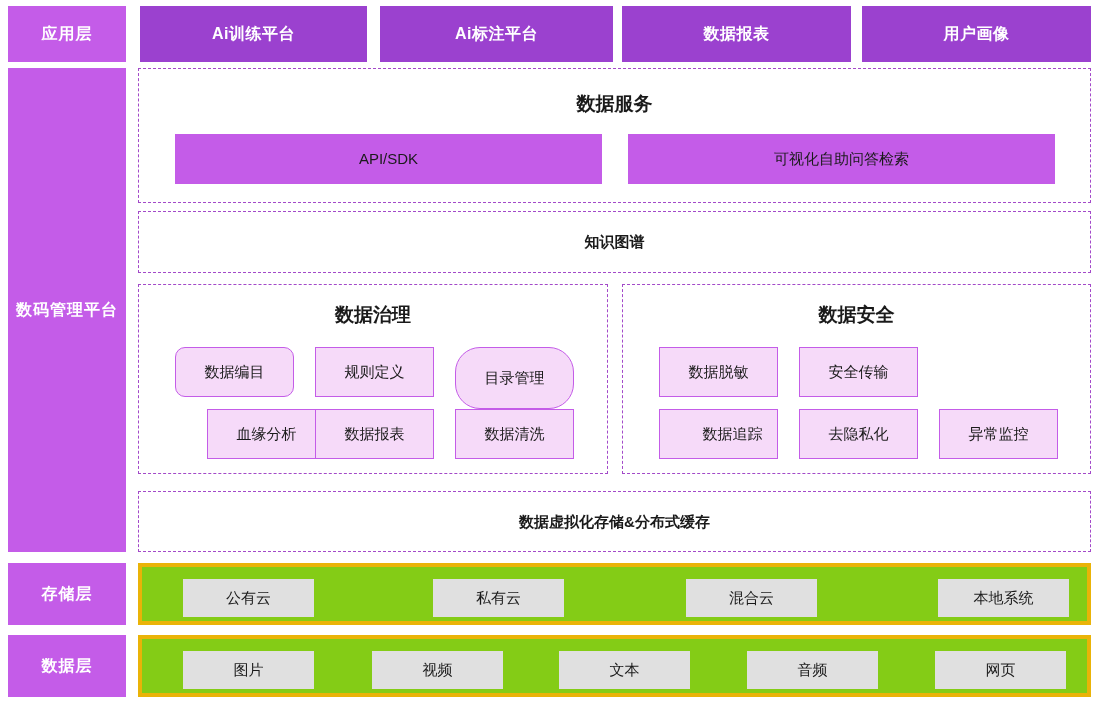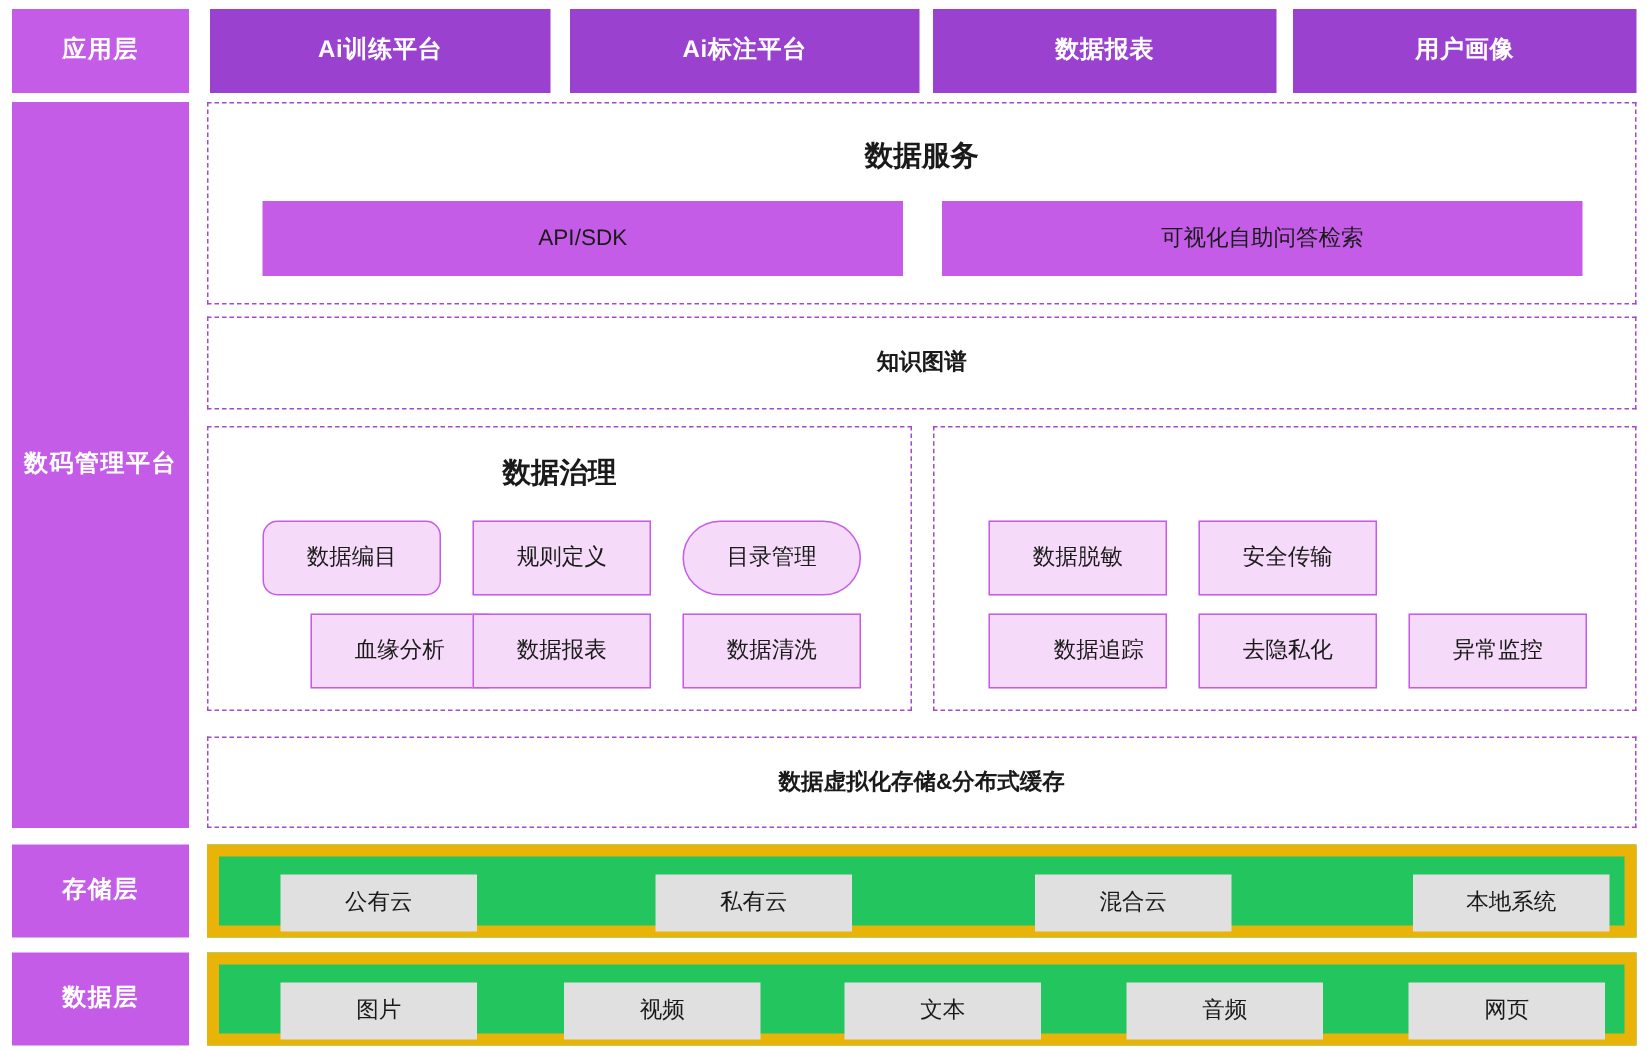--- a/index.html
+++ b/index.html
@@ -80,22 +80,22 @@
 
   
   .band-text {
     font-size: 15px;
     font-weight: bold;
     color: #1a1a1a;
   }
 
   
   .outline-row {
-    border: 8px solid #eab308;
-    background: #22c55e;
+    border: 4px solid #eab308;
+    background: #84cc16;
     padding-left: 18px;
   }
   .chip {
     background: #e0e0e0;
     color: #1a1a1a;
     font-size: 15px;
   }
 </style>
 </head>
 <body>
@@ -140,36 +140,37 @@
 
   <div class="abs dashed-box" style="left:138px; top:284px; width:470px; height:190px;">
     <div class="box-title" style="top:17px; font-size:19px;">数据治理</div>
 
     <div class="abs tile ctr" style="left:36px; top:62px; width:119px; height:50px;border-radius:10px;">
       <span>数据编目</span>
     </div>
     <div class="abs tile ctr" style="left:176px; top:62px; width:119px; height:50px;">
       <span>规则定义</span>
     </div>
-    <div class="abs tile ctr" style="left:316px; top:62px; width:119px; height:50px;border-radius:25px;">
+    <div class="abs tile ctr" style="left:316px; top:62px; width:119px; height:62px;border-radius:25px;">
       <span>目录管理</span>
     </div>
 
     <div class="abs tile ctr" style="left:36px; top:124px; width:119px; height:50px;margin-left:32px;">
       <span>血缘分析</span>
     </div>
     <div class="abs tile ctr" style="left:176px; top:124px; width:119px; height:50px;">
       <span>数据报表</span>
     </div>
     <div class="abs tile ctr" style="left:316px; top:124px; width:119px; height:50px;">
       <span>数据清洗</span>
     </div>
   </div>
 
   <div class="abs dashed-box" style="left:622px; top:284px; width:469px; height:190px;">
+    <div class="box-title" style="top:17px; font-size:19px;">数据安全</div>
 
     <div class="abs tile ctr" style="left:36px; top:62px; width:119px; height:50px;">
       <span>数据脱敏</span>
     </div>
     <div class="abs tile ctr" style="left:176px; top:62px; width:119px; height:50px;">
       <span>安全传输</span>
     </div>
 
     <div class="abs tile ctr" style="left:36px; top:124px; width:119px; height:50px;padding-left:28px;">
       <span>数据追踪</span>

